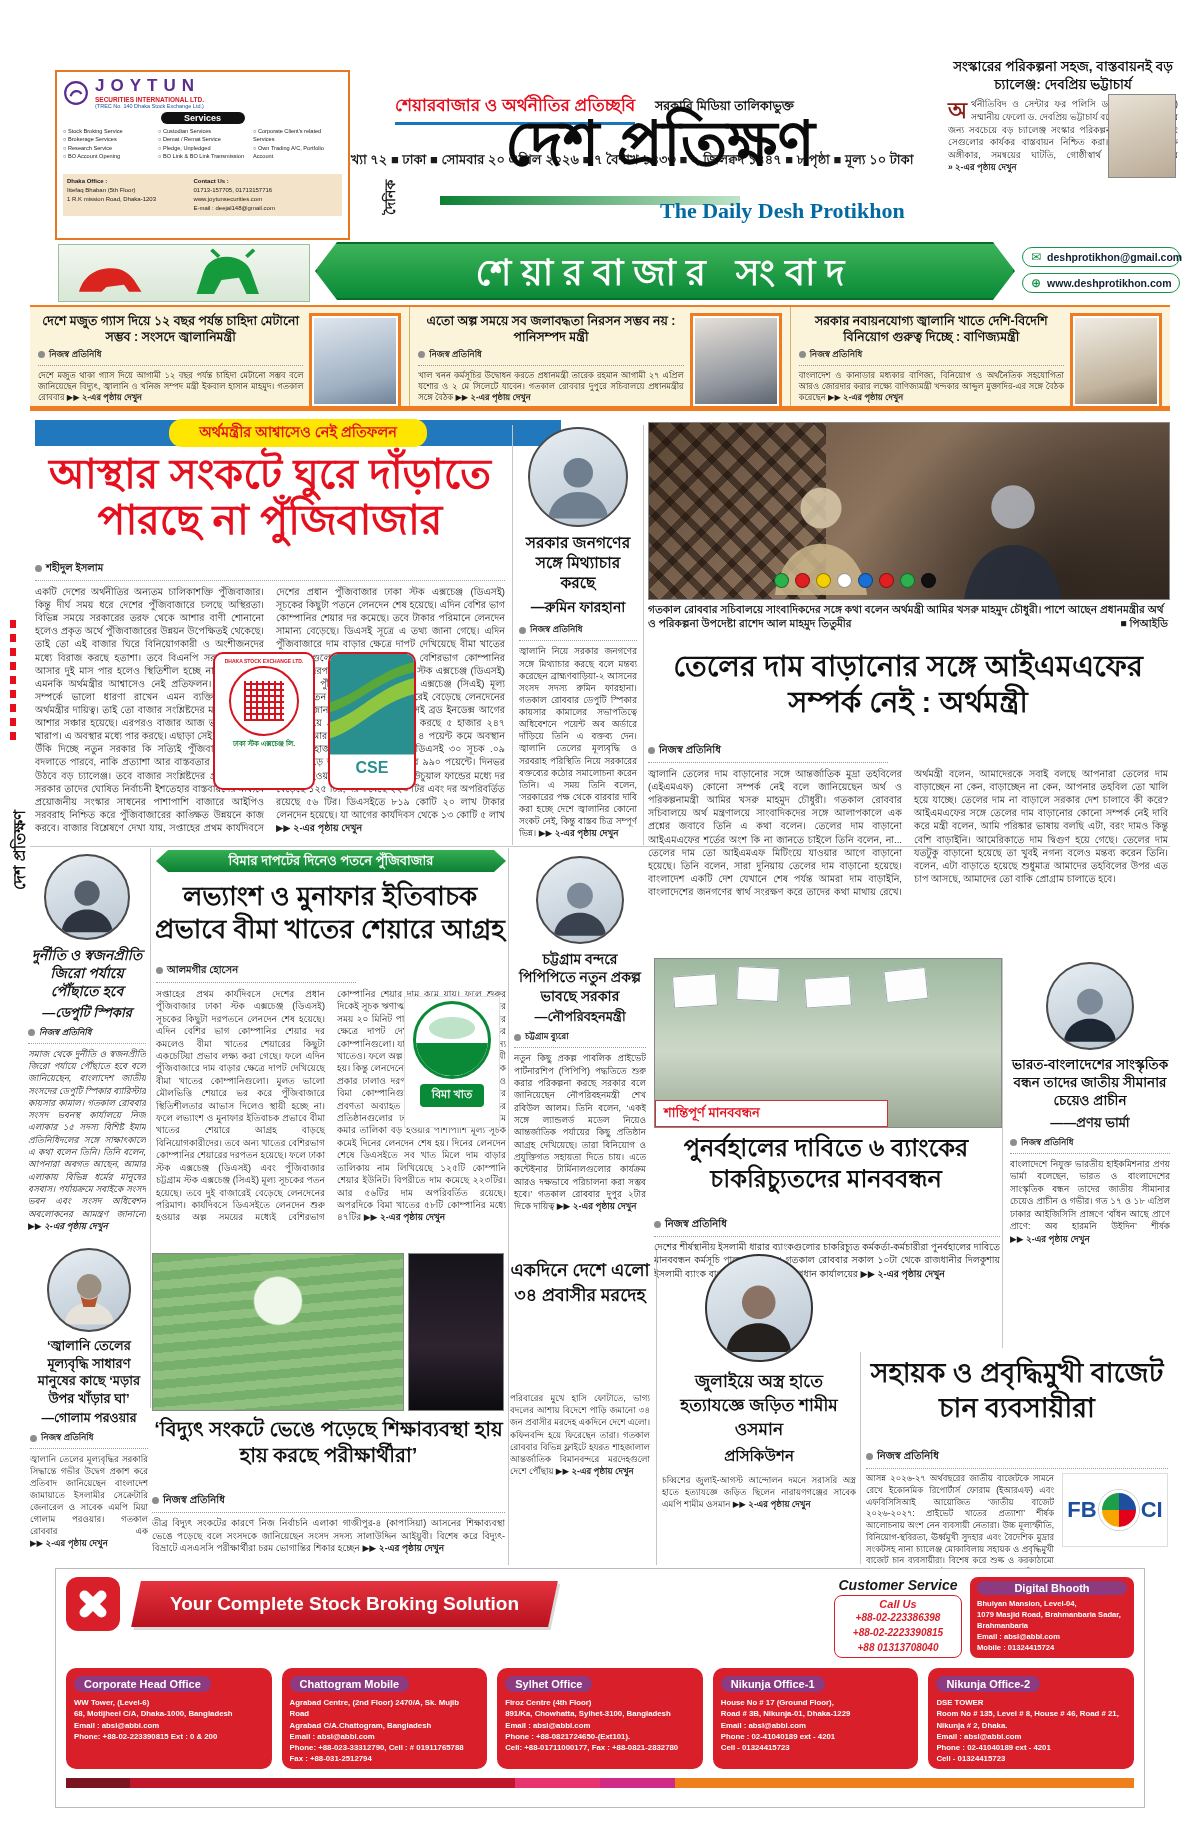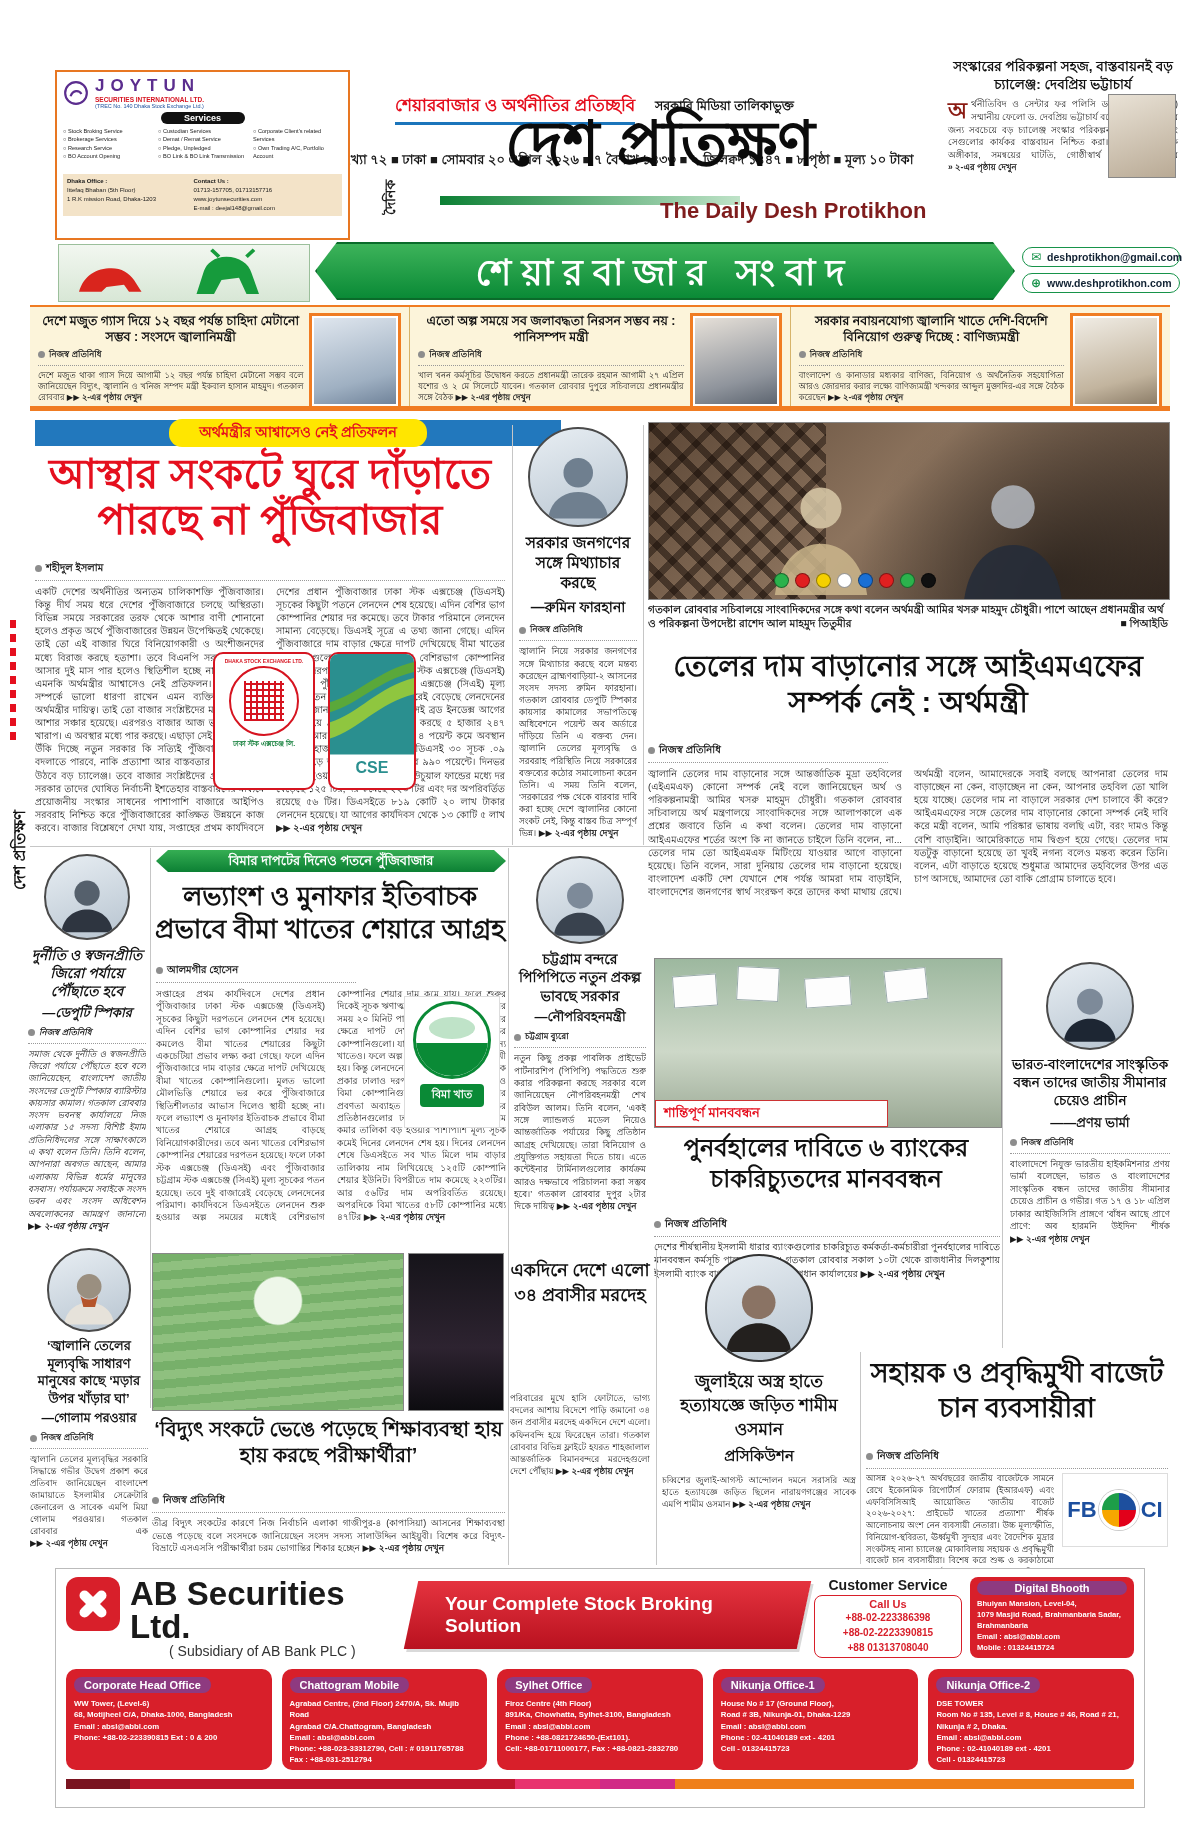--- a/index.html
+++ b/index.html
@@ -103,21 +103,21 @@
 E-mail : deejal148@gmail.com</div>
       </div>
     </div>
   </div>
 
   <div class="abs" style="left:395px;top:92px;font-size:17px;font-weight:800;color:#e50f1e;border-bottom:3px solid #1b75bb;padding-bottom:2px;">শেয়ারবাজার ও অর্থনীতির প্রতিচ্ছবি</div>
   <div class="abs" style="left:655px;top:97px;font-size:12.5px;font-weight:800;color:#111;">সরকারি মিডিয়া তালিকাভুক্ত</div>
   <div class="abs" style="left:378px;top:135px;writing-mode:vertical-rl;transform:rotate(180deg);font-size:14px;font-weight:800;height:80px;">দৈনিক</div>
   <div class="abs t-c" style="left:395px;top:110px;width:530px;font-size:62px;font-weight:800;color:#0b0b0b;line-height:1.1;">দেশ প্রতিক্ষণ</div>
   <div class="abs" style="left:440px;top:196px;width:300px;height:9px;background:linear-gradient(90deg,#0c8034,#bfe3c8);"></div>
-  <div class="abs" style="left:660px;top:198px;font-family:Liberation Sans, sans-serif;font-size:22px;font-weight:bold;color:#7f1d1d;">The Daily Desh Protikhon</div>
+  <div class="abs" style="left:660px;top:198px;font-family:Liberation Serif, serif;font-size:22px;font-weight:bold;color:#0369a1;">The Daily Desh Protikhon</div>
 
   <div class="abs" style="left:948px;top:58px;width:230px;">
     <div class="t-c hl" style="font-size:13.5px;line-height:1.35;">সংস্কারের পরিকল্পনা সহজ, বাস্তবায়নই বড় চ্যালেঞ্জ: দেবপ্রিয় ভট্টাচার্য</div>
     <div style="margin-top:4px;font-size:9px;line-height:1.4;" class="just">
       <span style="float:left;font-size:22px;font-weight:800;color:#8a1a12;line-height:1;margin:2px 4px 0 0;">অ</span>
       <span class="abs rphoto" style="left:160px;top:36px;width:66px;height:82px;background:linear-gradient(160deg,#e9e2d6,#b9aa95);"></span>
       <span>র্থনীতিবিদ ও সেন্টার ফর পলিসি ডায়ালগের (সিপিডি) সম্মানীয় ফেলো ড. দেবপ্রিয় ভট্টাচার্য বলেছেন, বাংলাদেশের জন্য সবচেয়ে বড় চ্যালেঞ্জ সংস্কার পরিকল্পনা প্রণয়ন নয়, বরং সেগুলোর কার্যকর বাস্তবায়ন নিশ্চিত করা। দুর্বল রাজনৈতিক অঙ্গীকার, সমন্বয়ের ঘাটতি, গোষ্ঠীস্বার্থ এবং জবাবদিহির</span>
       <span class="see" style="font-size:8.5px;">» ২-এর পৃষ্ঠায় দেখুন</span>
     </div>
   </div>
@@ -449,30 +449,26 @@
         <span style="font-weight:800;font-size:22px;color:#1d4f9e;">FB</span>
         <span class="swirl"></span>
         <span style="font-weight:800;font-size:22px;color:#1d4f9e;">CI</span>
       </div>
     </div>
   </div>
 
   <div class="abs" style="left:55px;top:1568px;width:1090px;height:240px;border:1px solid #bbb;background:#fff;box-sizing:border-box;padding:8px 10px;">
     <div style="display:flex;align-items:flex-start;gap:10px;">
       <div class="ab-mark"></div>
-      <div>
-        <div style="font-size:33px;font-weight:800;color:#1a1a1a;line-height:1;">AB Securities Ltd.</div>
-        <div class="t-c" style="font-size:14px;color:#333;">( Subsidiary of AB Bank PLC )</div>
-      </div>
       <div style="margin-left:6px;margin-top:4px;background:linear-gradient(180deg,#e5333f,#b9111f);color:#fff;font-weight:800;font-size:19px;
                   padding:12px 34px;transform:skewX(-12deg);box-shadow:3px 3px 0 #d9d9d9;">
         <span style="display:inline-block;transform:skewX(12deg);">Your Complete Stock Broking Solution</span>
       </div>
       <div style="margin-left:auto;display:flex;gap:8px;">
-        <div class="t-c" style="width:148px;">
+        <div class="t-c" style="width:128px;font-style:italic;">
           <div style="font-weight:800;font-size:14px;">Customer Service</div>
           <div style="border:1.5px solid #d81f2a;border-radius:8px;padding:2px 4px;margin-top:2px;">
             <div style="color:#d81f2a;font-weight:800;font-size:11px;">Call Us</div>
             <div style="color:#d81f2a;font-weight:800;font-size:10px;white-space:pre-line;line-height:1.5;">+88-02-223386398
 +88-02-2223390815
 +88 01313708040</div>
           </div>
         </div>
         <div style="width:150px;background:#d81f2a;border-radius:8px;color:#fff;padding:4px 7px;">
           <div style="background:#8e3a80;border-radius:8px;text-align:center;font-weight:800;font-size:11px;padding:1px 0;margin-bottom:3px;">Digital Bhooth</div>

